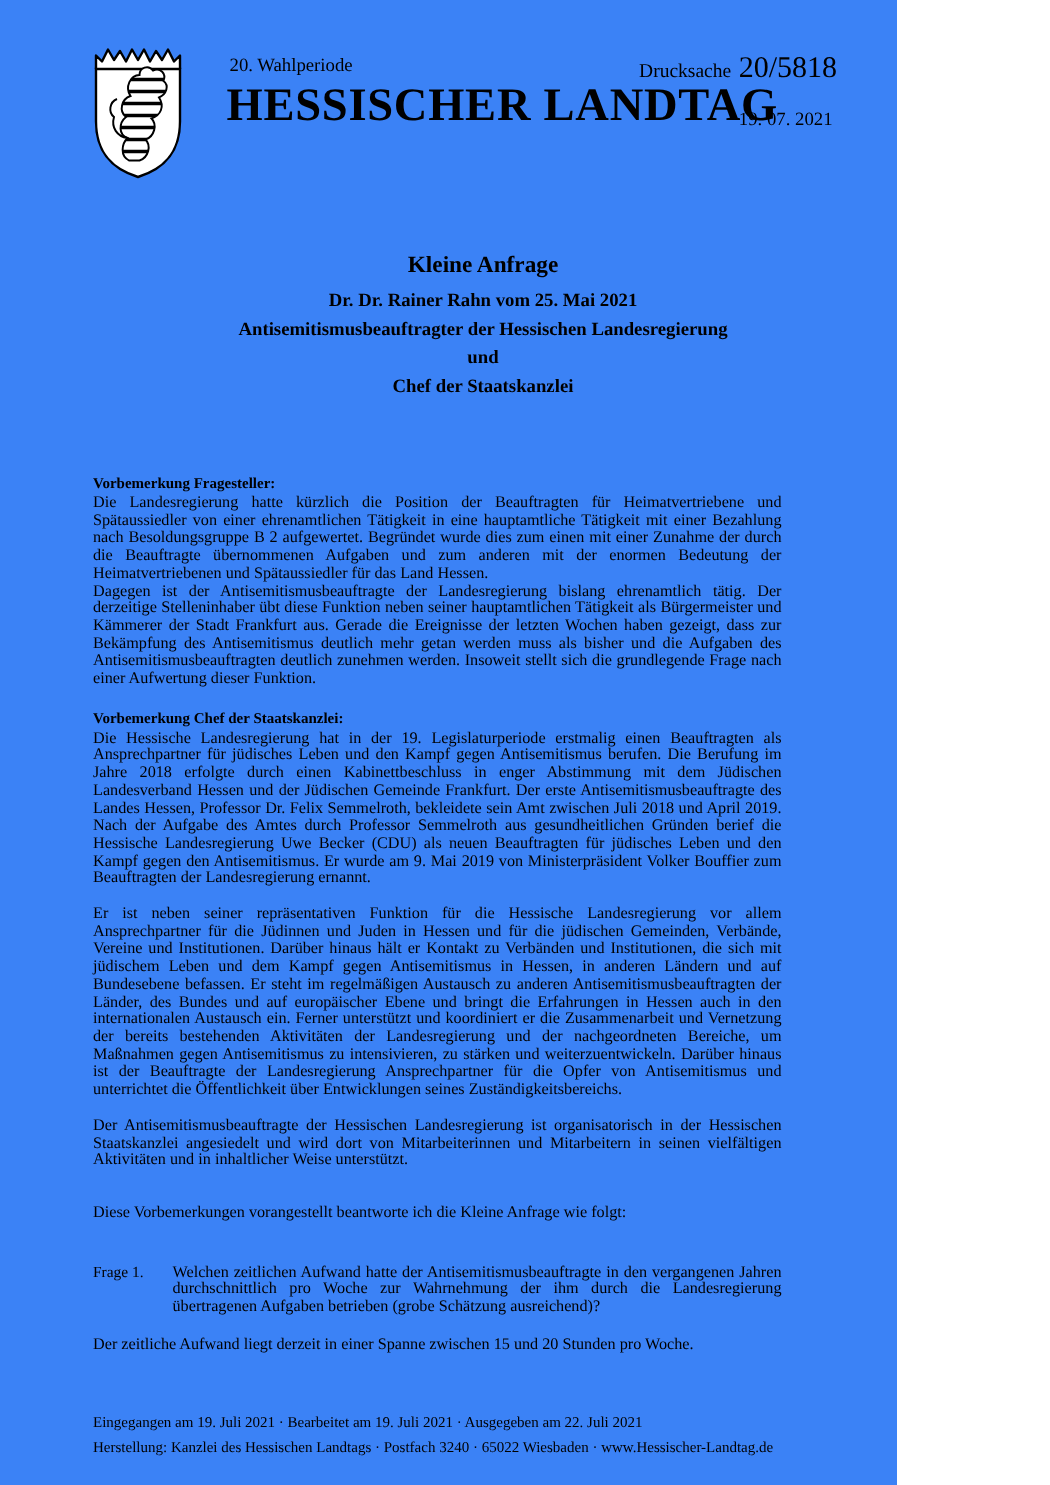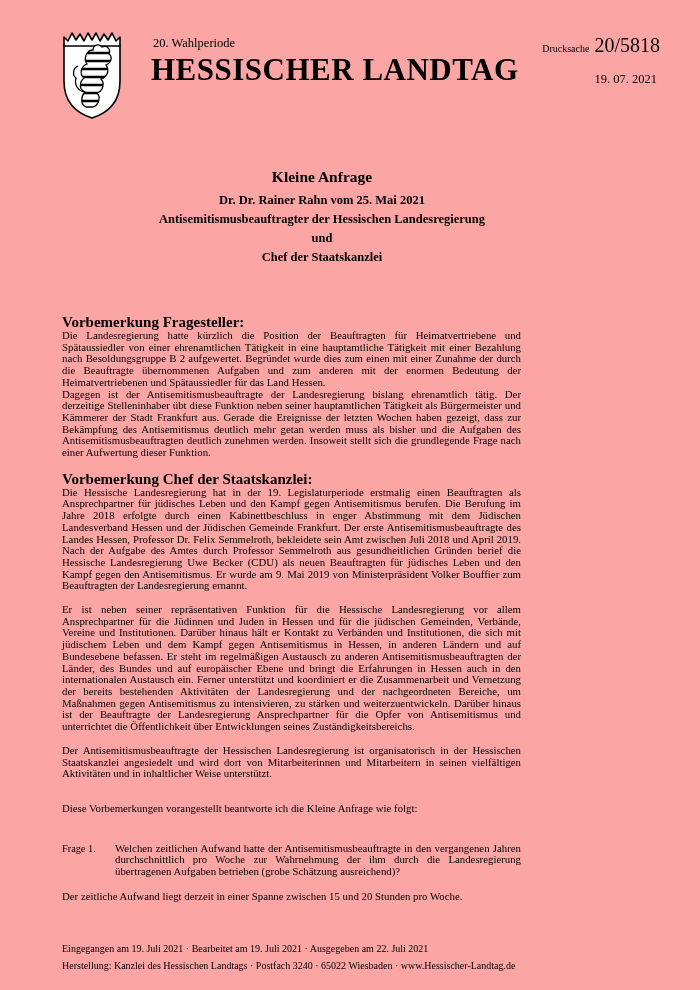--- a/index.html
+++ b/index.html
@@ -2,43 +2,43 @@
 <html lang="de"><head>
 <meta charset="utf-8">
 <style>
   html, body { margin:0; padding:0; }
   body {
     width:700px; height:990px;
     background:#ffffff; color:#000000;
     font-family:"Liberation Serif", serif;
     -webkit-font-smoothing:antialiased;
   }
-  .page { position:relative; width:700px; height:990px; background:#fca5a5; overflow:hidden; }
+  .page { position:relative; width:598px; height:990px; background:#3b82f6; overflow:hidden; }
 
   
   .crest { position:absolute; left:56px; top:29px; width:72px; height:92px; }
   .wahlperiode { position:absolute; left:153px; top:36px; font-size:12.5px; }
   .institution {
     position:absolute; left:151px; top:52px;
     font-size:31px; font-weight:bold; letter-spacing:0.5px; white-space:nowrap;
   }
   .ds-block { position:absolute; right:40px; top:34px; text-align:right; white-space:nowrap; }
-  .ds-label { font-size:10px; }
+  .ds-label { font-size:13px; }
   .ds-number { font-size:20px; font-weight:normal; margin-left:5px; }
   .doc-date { position:absolute; right:43px; top:72px; font-size:12.5px; }
 
   
   .title-block { position:absolute; left:62px; top:167px; width:520px;text-align:center; }
   .t-big { font-size:15.5px; font-weight:bold; line-height:20px; }
   .t-small { font-size:12.5px; font-weight:bold; line-height:19px; }
   .t-gap { margin-top:4px;font-family:Liberation Serif, serif; }
 
   
   .content { position:absolute; left:62px; top:316px; width:459px; }
-  .sec-heading { font-size:15px; font-weight:bold; line-height:13px; margin:0 0 1px 0; }
+  .sec-heading { font-size:10px; font-weight:bold; line-height:13px; margin:0 0 1px 0; }
   .content p {
     margin:0; font-size:10.8px; line-height:11.7px;
     text-align:justify; text-justify:inter-word;
   }
   .sec-vc { margin-top:14px; }
   .p-gap { margin-top:12px !important; }
   .lead-in { margin-top:23px !important; text-align:center; }
   .question { display:flex; margin-top:28px; }
   .q-label { flex:0 0 53px; font-size:10.3px; line-height:11.2px; }
   .q-text  { flex:1; font-size:10.3px; line-height:11.2px; text-align:justify; margin:0; }

